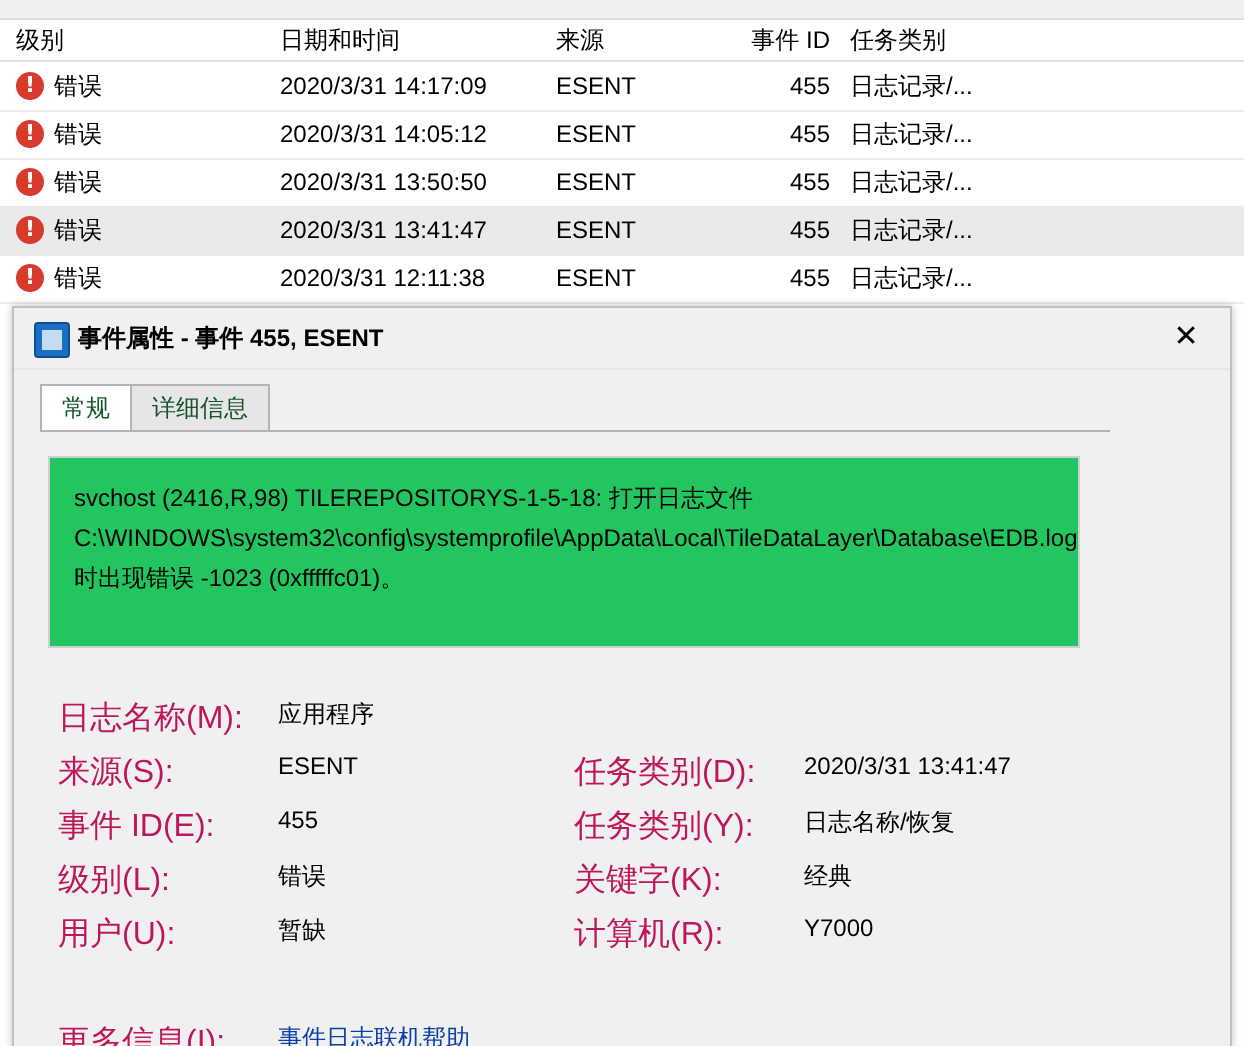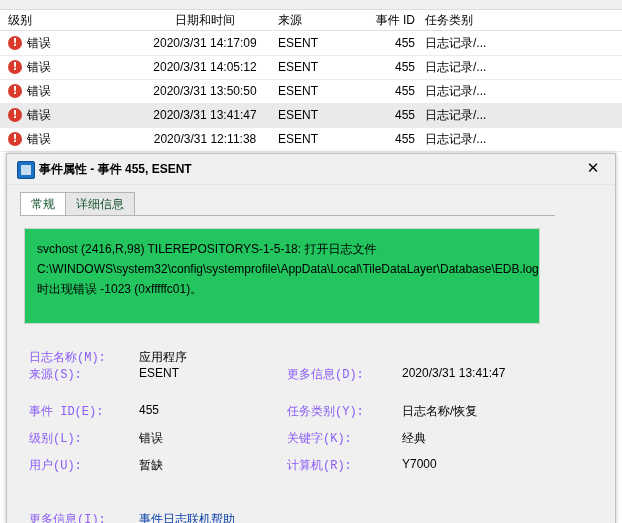--- a/index.html
+++ b/index.html
@@ -43,21 +43,21 @@
   .list-header .col, .row .col {
     position: absolute;
     top: 0;
     height: 20px;
     line-height: 20px;
     font-size: 12px;
     white-space: nowrap;
     overflow: hidden;
   }
   .col-level   { left: 8px;   width: 100px; }
-  .col-date    { left: 140px; width: 130px; text-align: center; }
+  .col-date    { left: 140px; width: 130px; }
   .col-source  { left: 278px; width: 80px; }
   .col-eid     { left: 345px; width: 70px; text-align: right; }
   .col-task    { left: 425px; width: 110px; }
 
   .row {
     position: absolute;
     left: 0;
     width: 622px;
     height: 24px;
     border-bottom: 1px solid #ececec;
@@ -218,38 +218,37 @@
     box-sizing: border-box;
     font-size: 12px;
     line-height: 20px;
     color: #000;
     overflow: hidden;
   }
 
   
   .field-label {
     position: absolute;
-    font-size: 12px;
-    color: #8b5cf6;
-    white-space: nowrap;
-    font-family: Liberation Mono, monospace;
+    font-size: 16px;
+    color: #be185d;
+    white-space: nowrap;
   }
   .field-value {
     position: absolute;
     font-size: 12px;
     color: #000;
     white-space: nowrap;
   }
   .lbl-col1 { left: 22px; }
   .val-col1 { left: 132px; }
   .lbl-col2 { left: 280px; }
   .val-col2 { left: 395px; }
 
   .r1 { top: 195px; }
-  .r2 { top: 212px; text-align: right; }
+  .r2 { top: 222px; text-align: right; }
   .r3 { top: 249px; }
   .r4 { top: 276px; }
   .r5 { top: 303px; }
   .r6 { top: 330px; margin-top: 44px; }
   .r7 { top: 357px; }
 
   #more-info-link {
     position: absolute;
     left: 132px;
     top: 330px;
@@ -341,21 +340,21 @@
 
   <div id="tab-panel"></div>
 
   <div id="desc-box">svchost (2416,R,98) TILEREPOSITORYS-1-5-18: 打开日志文件 C:\WINDOWS\system32\config\systemprofile\AppData\Local\TileDataLayer\Database\EDB.log 时出现错误 -1023 (0xfffffc01)。</div>
 
   <div class="field-label lbl-col1 r1">日志名称(M):</div>
   <div class="field-value val-col1 r1">应用程序</div>
 
   <div class="field-label lbl-col1 r2">来源(S):</div>
   <div class="field-value val-col1 r2">ESENT</div>
-  <div class="field-label lbl-col2 r2">更多信息(D):</div>
+  <div class="field-label lbl-col2 r2">任务类别(D):</div>
   <div class="field-value val-col2 r2">2020/3/31 13:41:47</div>
 
   <div class="field-label lbl-col1 r3">事件 ID(E):</div>
   <div class="field-value val-col1 r3">455</div>
   <div class="field-label lbl-col2 r3">任务类别(Y):</div>
   <div class="field-value val-col2 r3">日志名称/恢复</div>
 
   <div class="field-label lbl-col1 r4">级别(L):</div>
   <div class="field-value val-col1 r4">错误</div>
   <div class="field-label lbl-col2 r4">关键字(K):</div>

